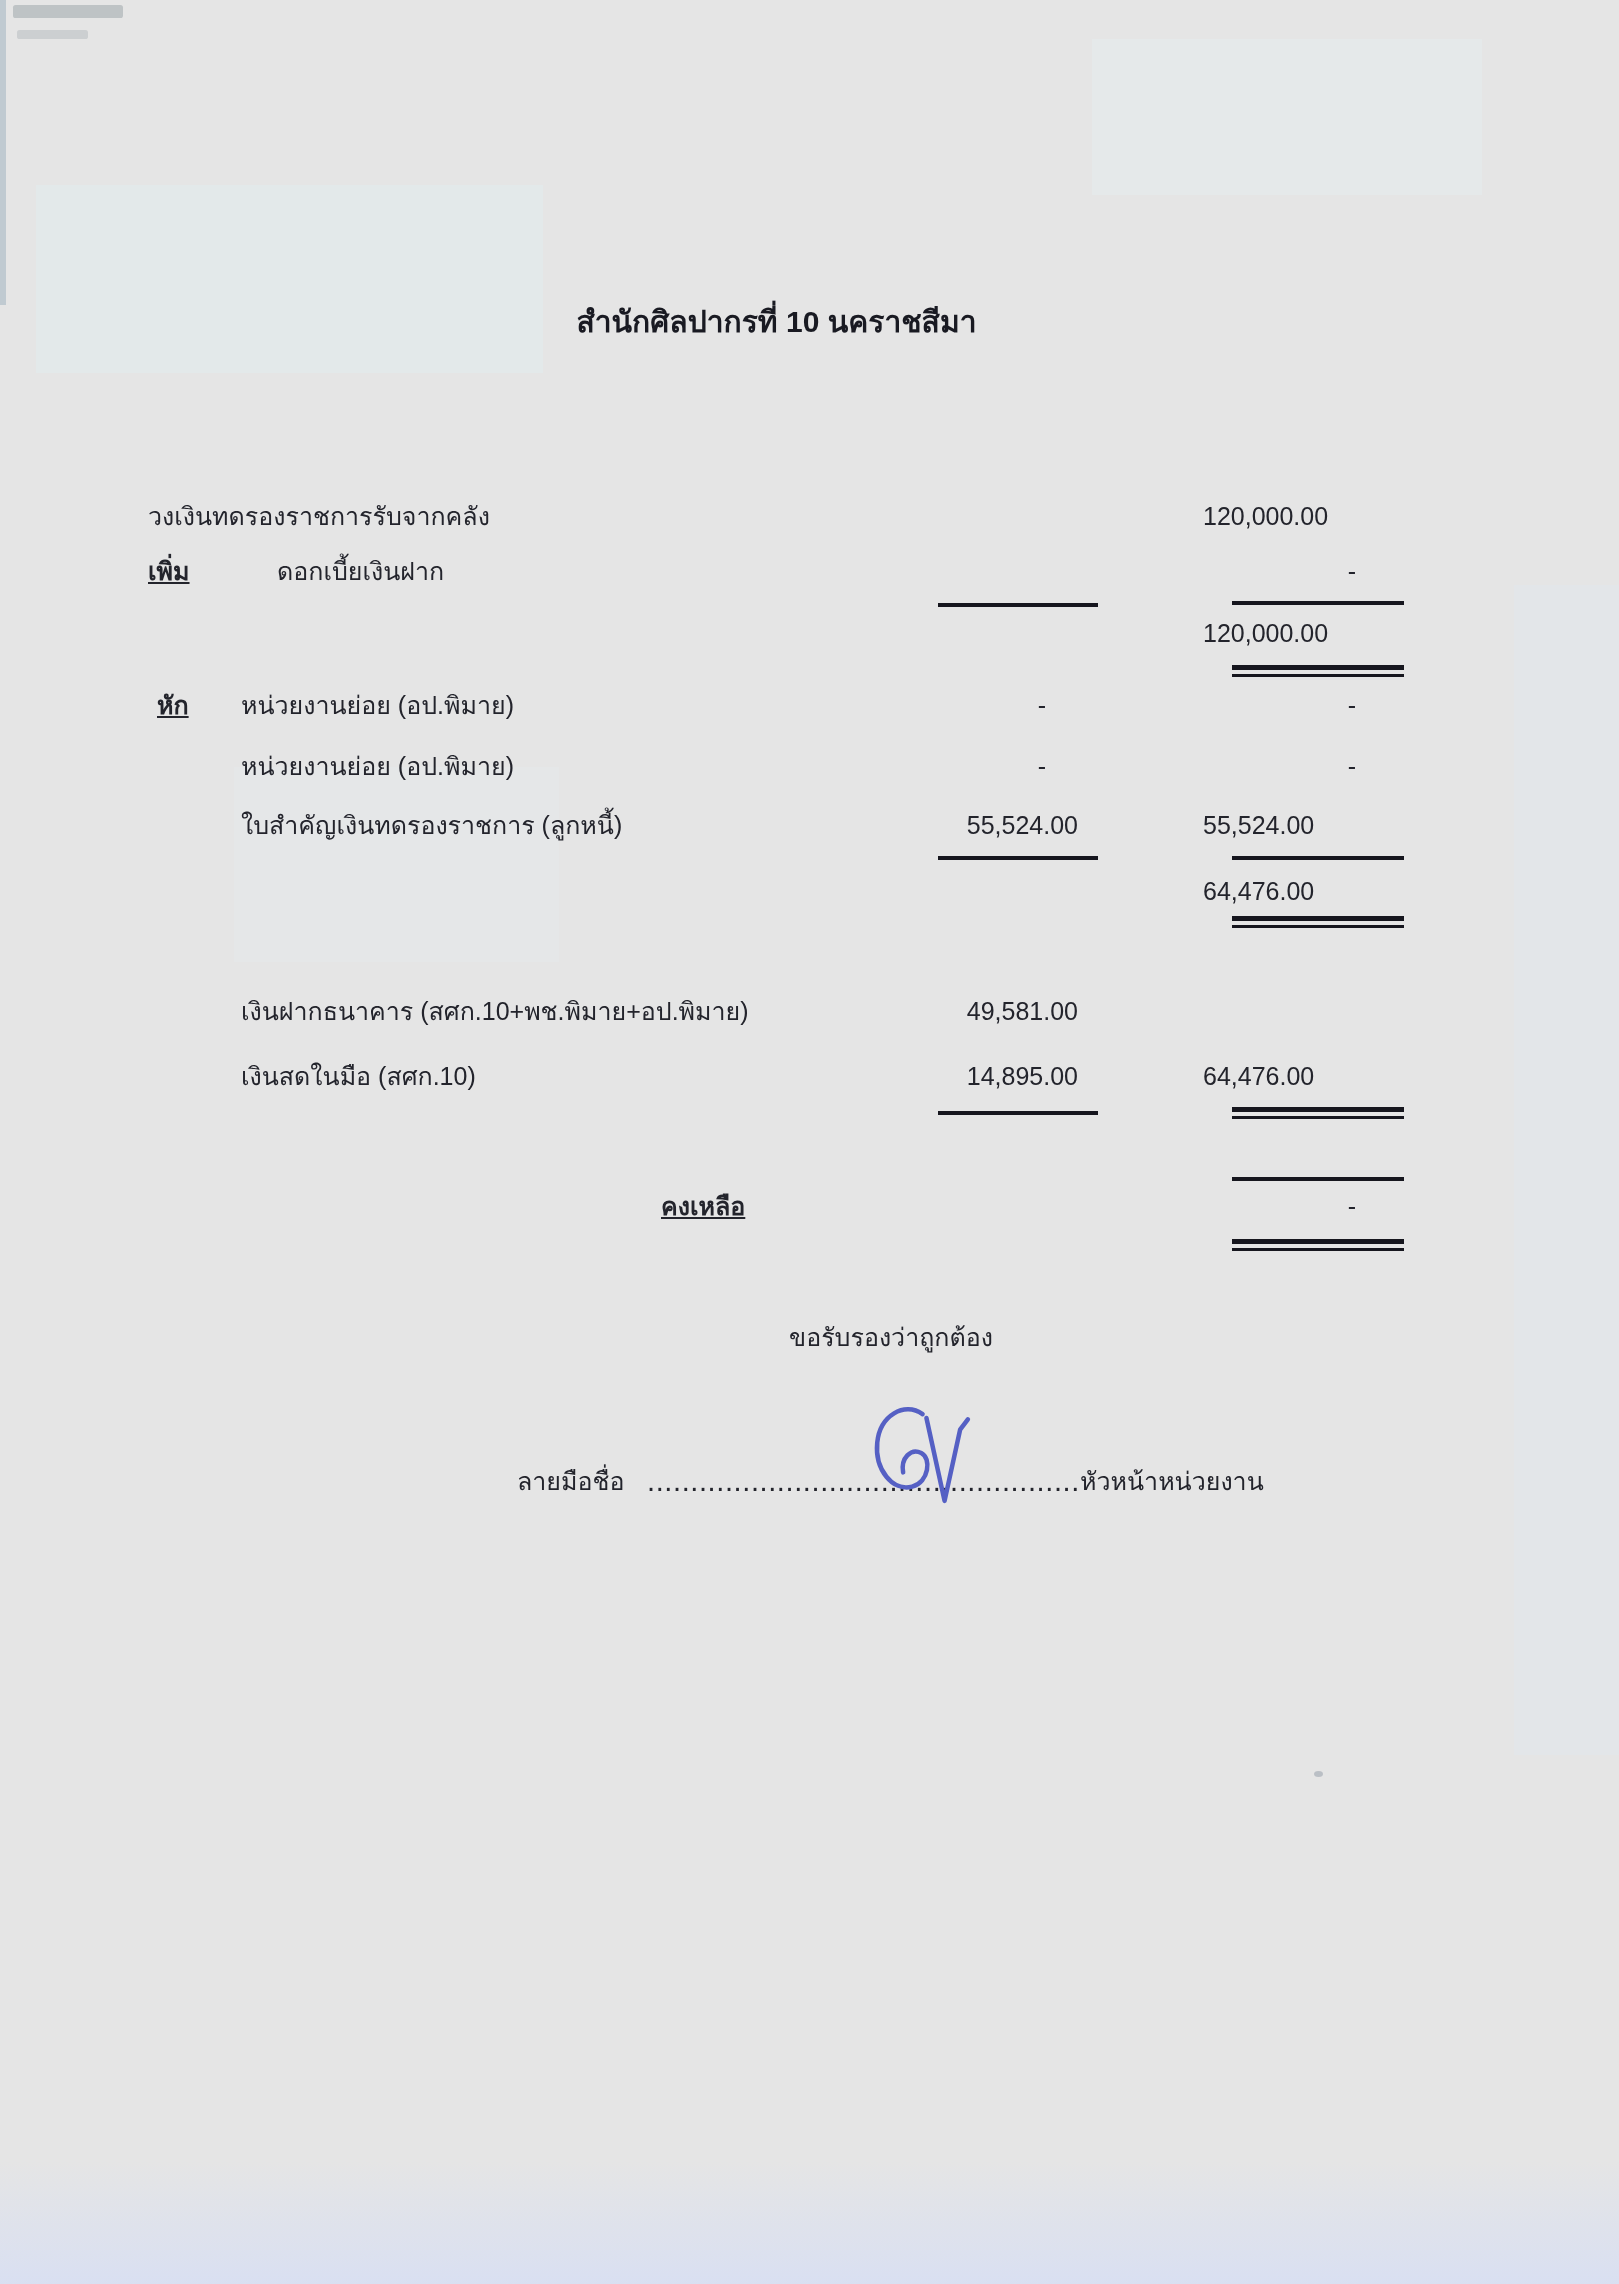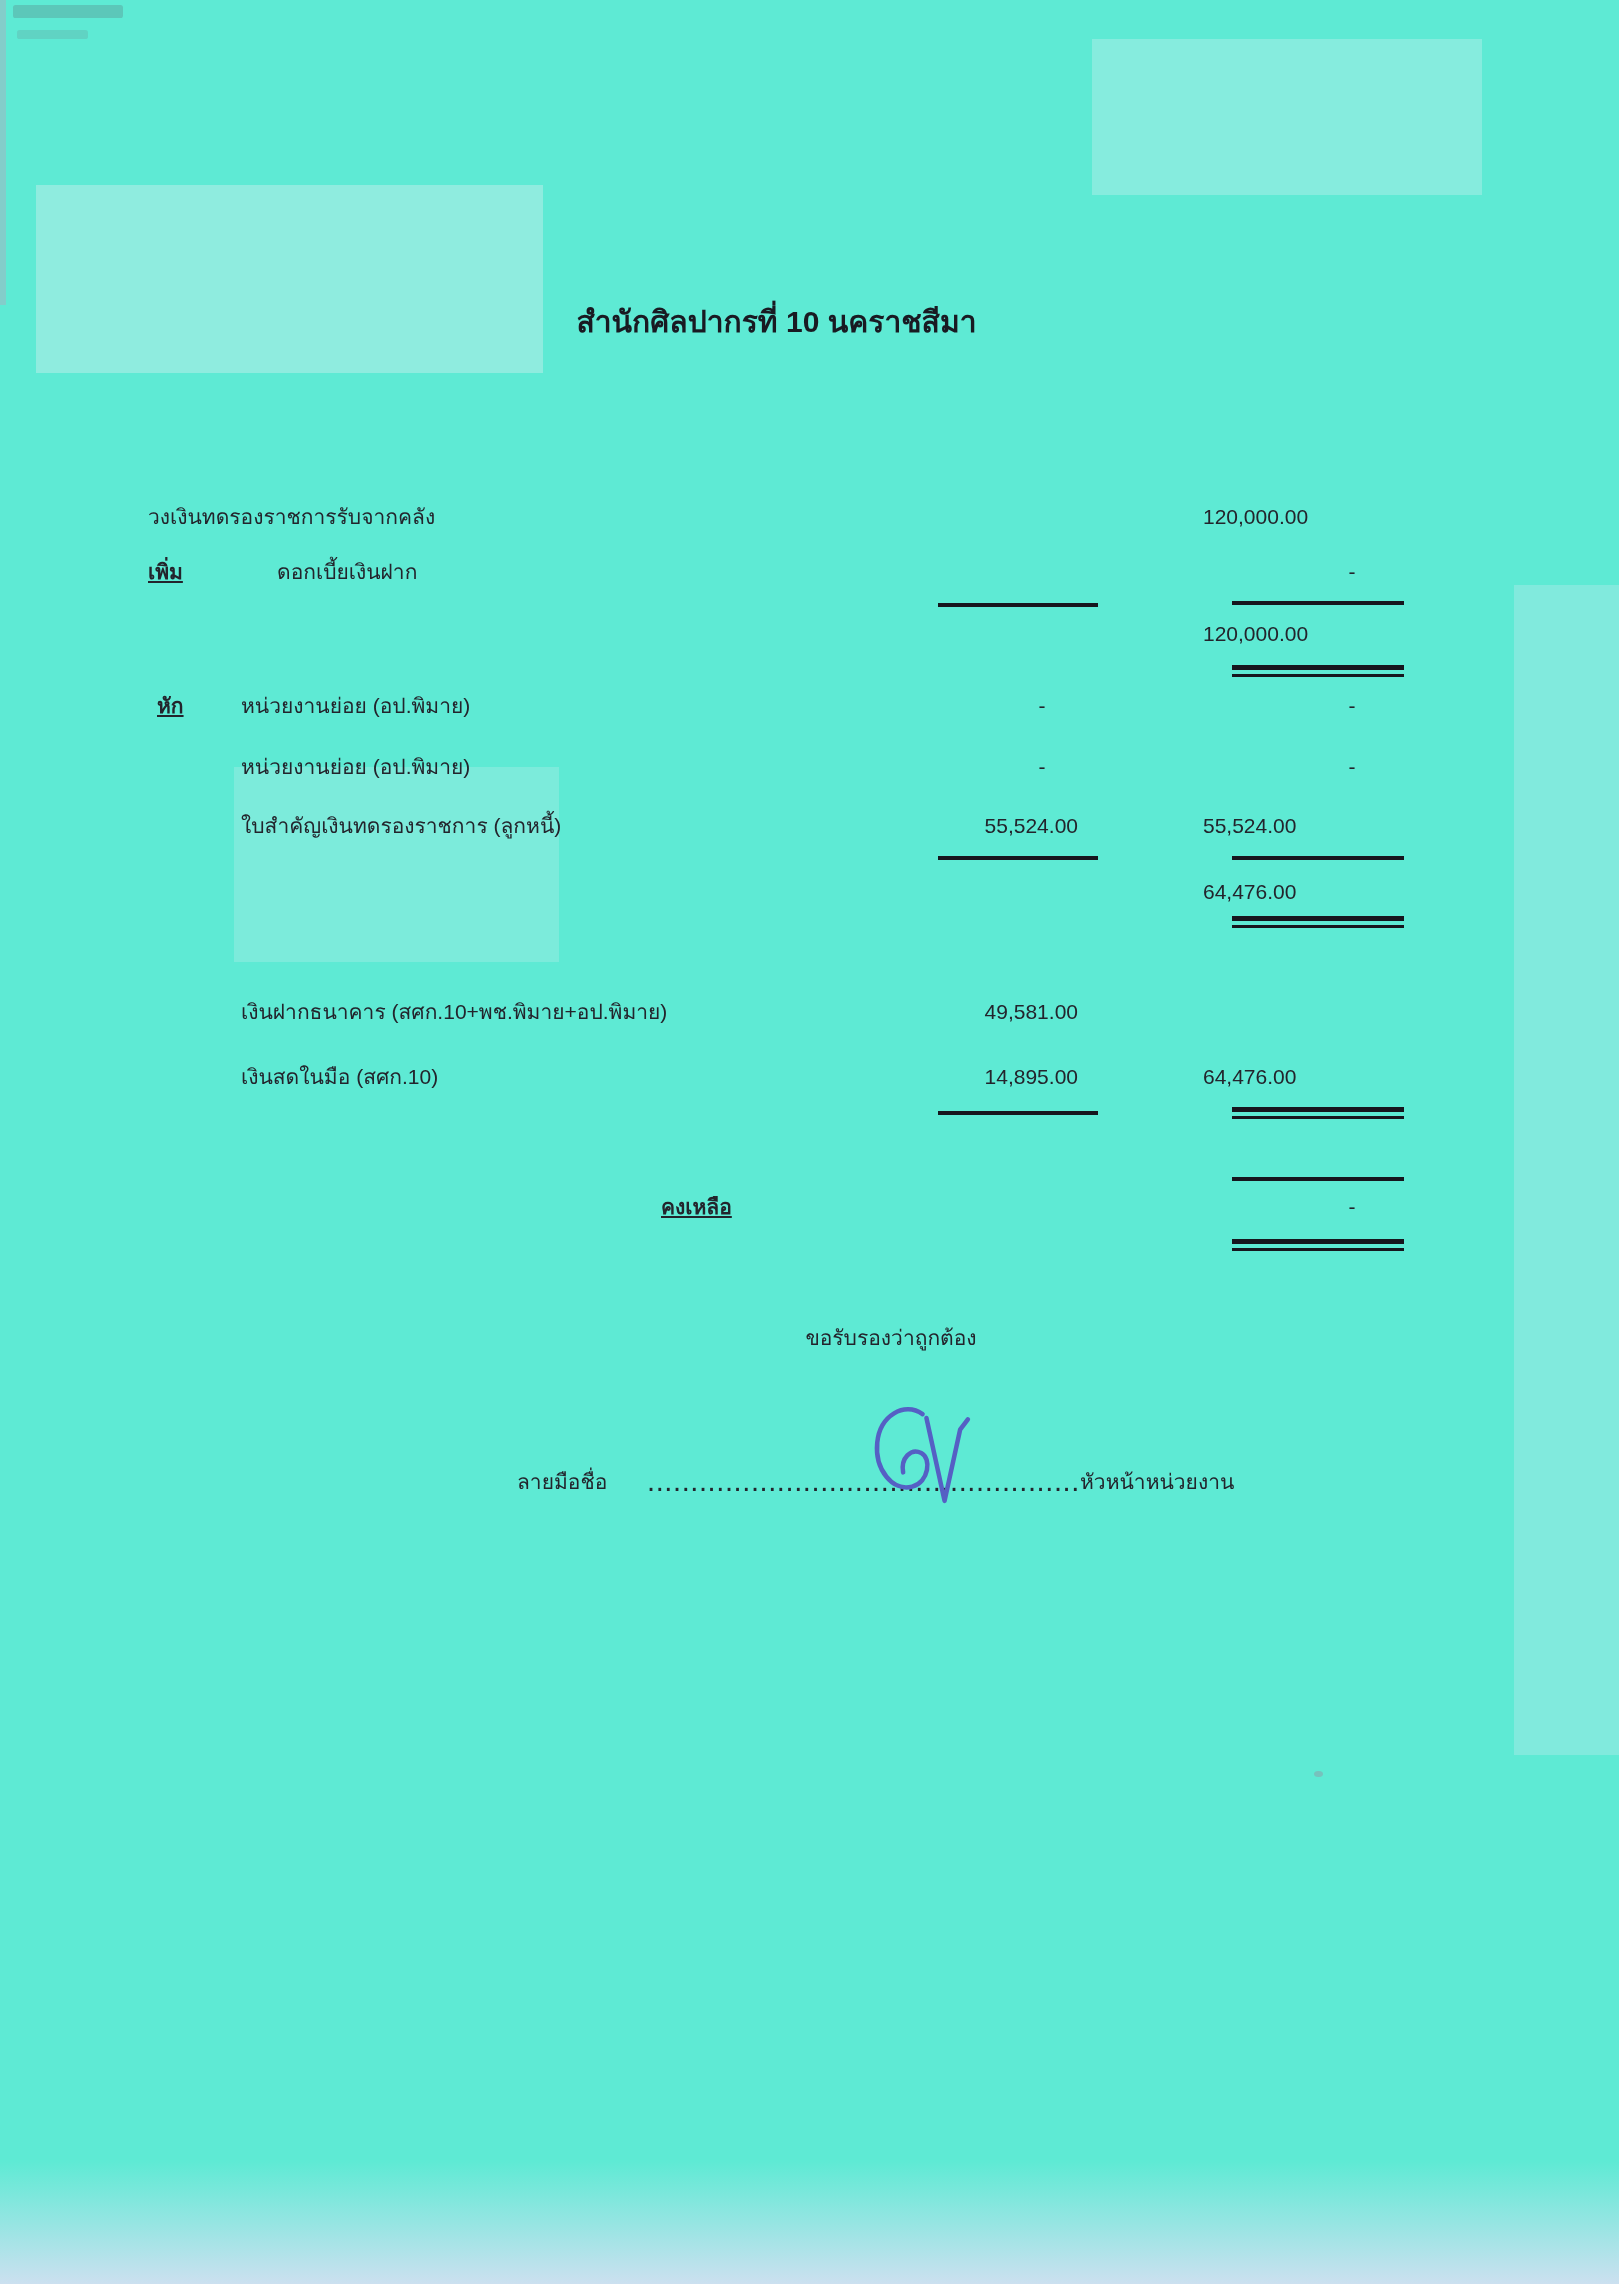--- a/index.html
+++ b/index.html
@@ -1,26 +1,26 @@
 <!DOCTYPE html>
 <html style="font-size:10.4px"><head>
 <meta charset="utf-8">
 <style>
   html,body{margin:0;padding:0;background:#ffffff;}
   #page{
     position:relative;
     width:1620px;height:2284px;
-    background:#5eead4;
+    background:#e5e5e5;
     overflow:hidden;
     font-family:"Liberation Sans","DejaVu Sans",sans-serif;
     color:#1e1f26;
   }
   .txt{
     position:absolute;
-    font-size:21px;
+    font-size:25px;
     line-height:43px;
     white-space:pre;
     color:#23242c;
   }
   .bold{font-weight:bold;text-decoration:underline;}
   .center{text-align:center;}
   .title{left:0;width:1553px;text-align:center;font-weight:bold;font-size:30px;color:#191a22;}
   .num1{left:890px;width:188px;text-align:right;}
   .num2{left:1203px;width:188px;text-align:left;}
   .dash1{left:1029px;width:26px;text-align:center;}

